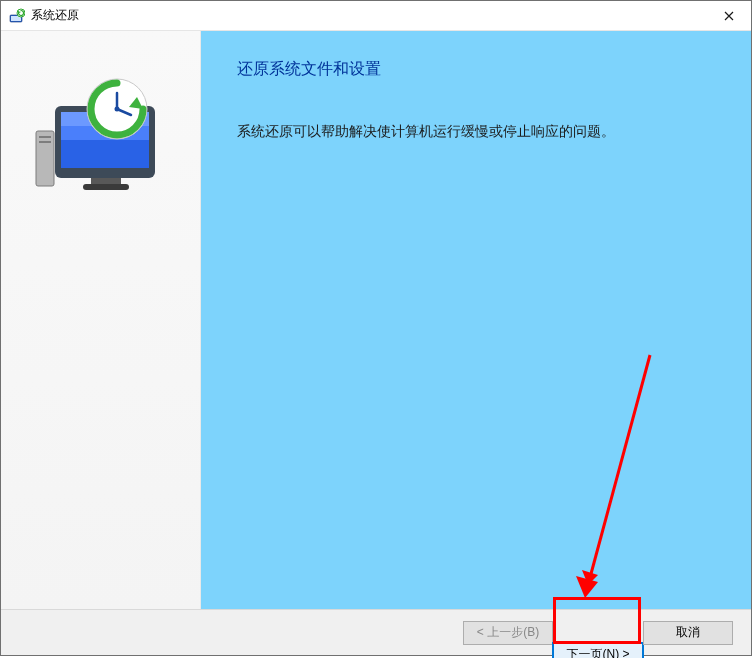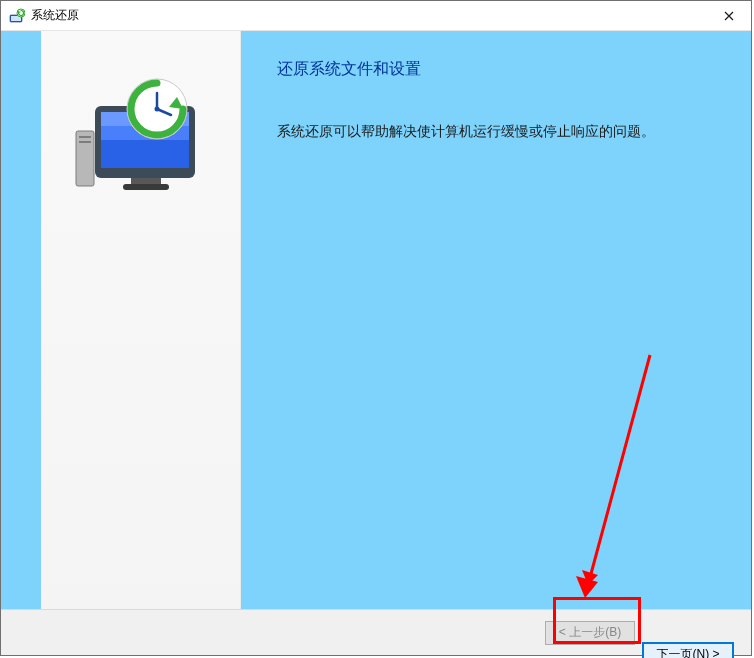--- a/index.html
+++ b/index.html
@@ -49,21 +49,20 @@
       justify-content: center;
       position: absolute;
       right: 0;
       top: 0;
     }
     .close-btn svg { display:block; }
     .body {
       flex: 1;
       display: flex;
       position: relative;
-      margin-left: 40px;
     }
     .sidepanel {
       width: 200px;
       background: linear-gradient(to bottom, #f9f9f9, #f4f4f4);
       border-right: 1px solid #e9e9e9;
       position: relative;
     }
     .restore-image {
       position: absolute;
       left: 30px;
@@ -88,21 +87,20 @@
       margin-bottom: 40px;
     }
     .footer {
       height: 46px;
       background: #f0f0f0;
       border-top: 1px solid #d9d9d9;
       display: flex;
       align-items: center;
       justify-content: flex-end;
       padding: 0 18px;
-      gap: 8px;
     }
     .btn {
       min-width: 90px;
       height: 24px;
       background: #e1e1e1;
       border: 1px solid #adadad;
       font-size: 12px;
       font-family: inherit;
       color: #000000;
       padding: 0 12px;
@@ -191,20 +189,21 @@
 
     <div class="content">
       <div class="content-title">还原系统文件和设置</div>
       <div class="content-p">系统还原可以帮助解决使计算机运行缓慢或停止响应的问题。</div>
     </div>
   </div>
 
   <div class="footer">
     <button class="btn disabled" disabled="">&lt; 上一步(B)</button>
     <button class="btn primary">下一页(N) &gt;</button>
+    <button class="btn">取消</button>
   </div>
 </div>
 
 <div class="highlight-box"></div>
 <svg class="arrow" viewBox="0 0 120 260" width="120" height="260">
   <line x1="110" y1="5" x2="48" y2="235" stroke="#ff0000" stroke-width="3"></line>
   <path d="M48 235 L42 220 L58 225 Z" fill="#ff0000"></path>
   <path d="M48 235 L56 244 M48 235 L38 235" stroke="none"></path>
   <polygon points="45,248 36,226 58,232" fill="#ff0000"></polygon>
 </svg>

